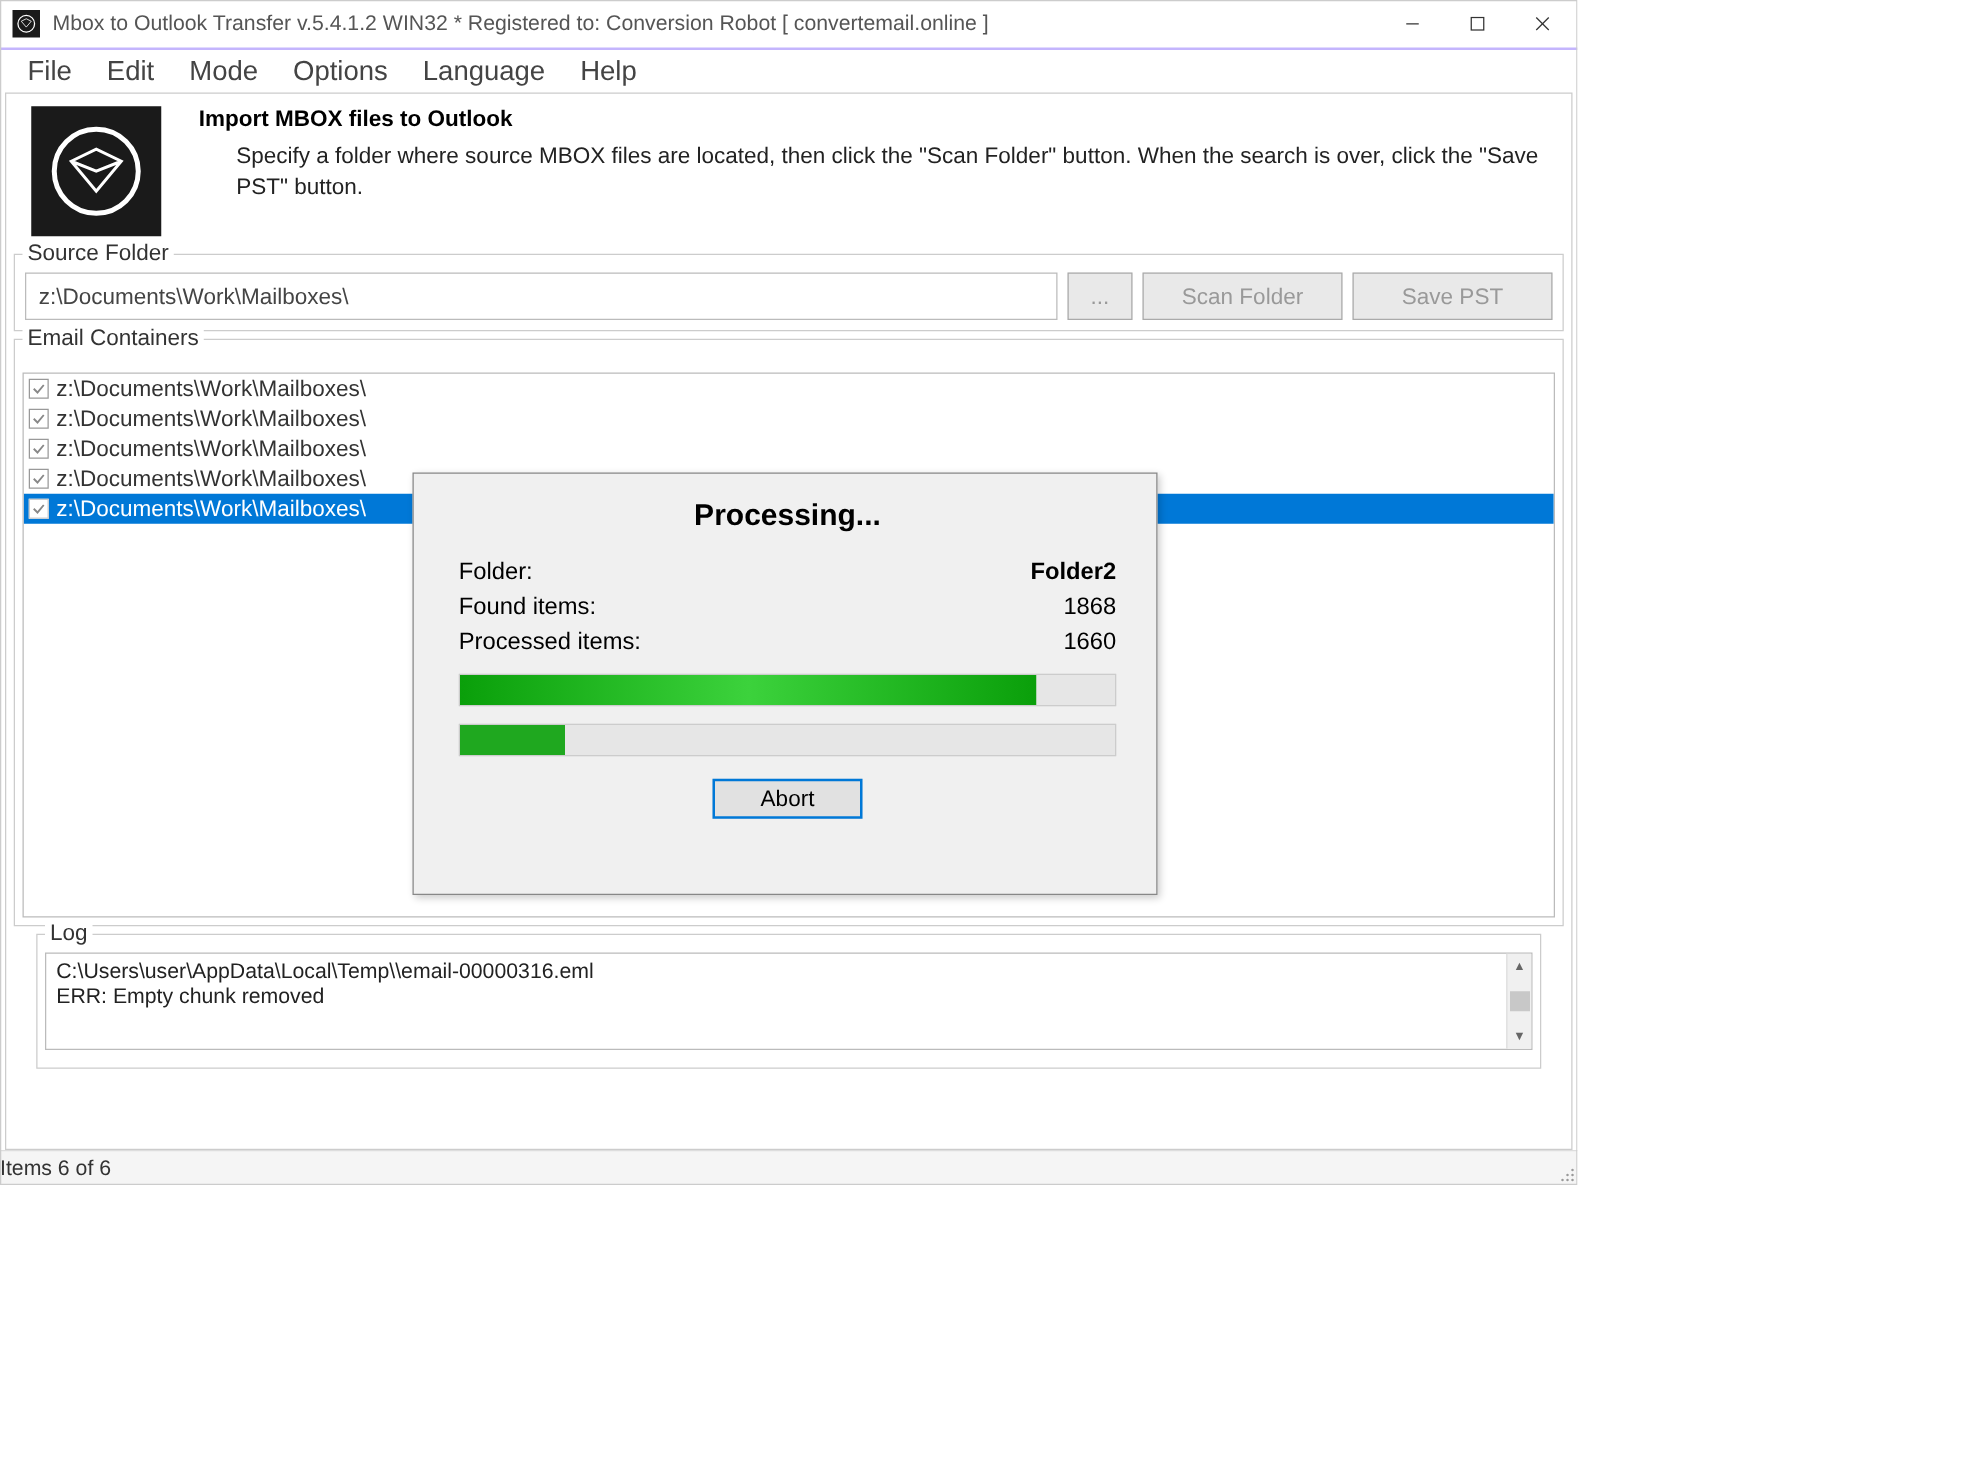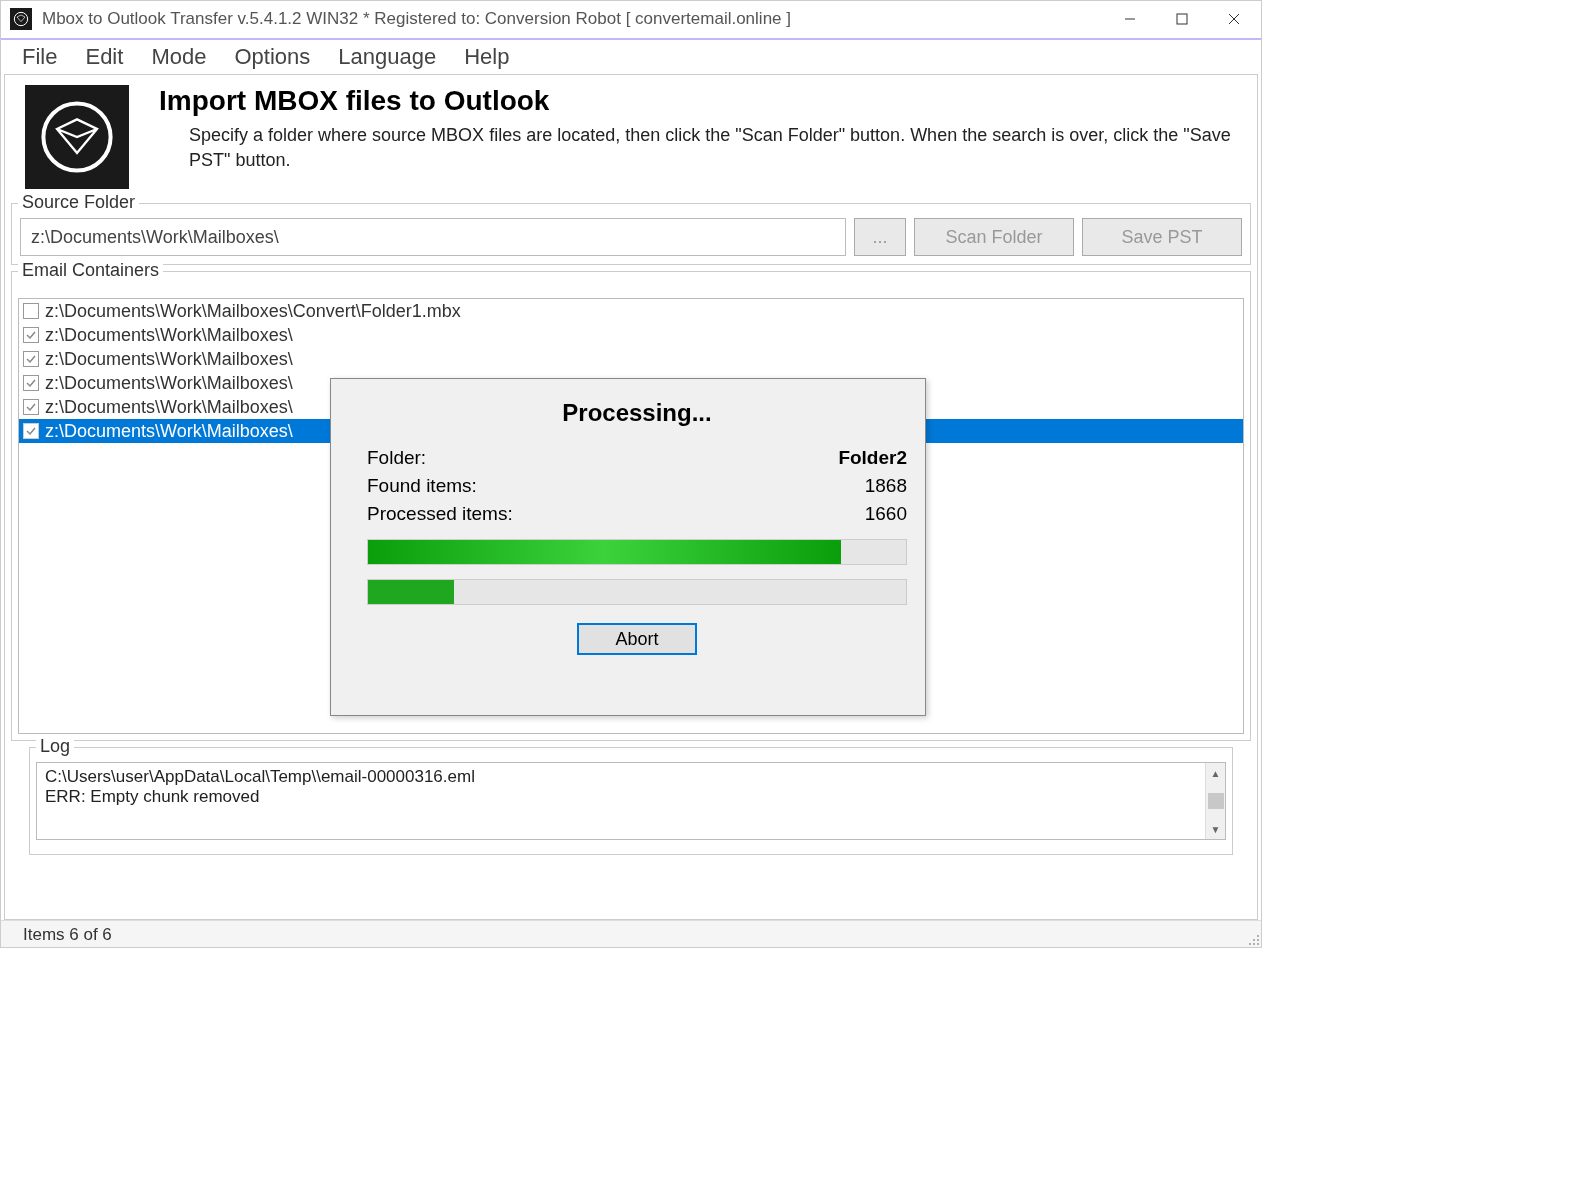--- a/index.html
+++ b/index.html
@@ -62,21 +62,21 @@
   padding: 10px 20px 8px 20px;
   gap: 30px;
 }
 .header-panel .big-icon {
   width: 104px; height: 104px;
   background: #1a1a1a;
   display: flex; align-items: center; justify-content: center;
   flex-shrink: 0;
 }
 .header-panel .big-icon svg { width: 80px; height: 80px; }
-.header-panel .header-text h2 { font-size: 28px; font-weight: bold; margin-bottom: 6px; }
+.header-panel .header-text h2 { font-size: 18px; font-weight: bold; margin-bottom: 6px; }
 .header-panel .header-text p { font-size: 18px; color: #222; line-height: 1.4; padding-left: 30px; }
 
 .groupbox {
   margin: 6px 6px;
   border: 1px solid #ccc;
   position: relative;
   padding: 14px 8px 8px 8px;
 }
 .groupbox .legend {
   position: absolute;
@@ -187,38 +187,38 @@
 }
 
 .statusbar {
   position: absolute;
   bottom: 0; left: 0; right: 0;
   height: 28px;
   background: #f5f5f5;
   border-top: 1px solid #ddd;
   display: flex;
   align-items: center;
-  padding: 0 23px;
+  padding: 0 0;
   font-size: 17px;
   color: #333;
 }
 .statusbar .grip {
   position: absolute; right: 2px; bottom: 2px;
   width: 14px; height: 14px;
 }
 
 .dialog {
   position: absolute;
   left: 330px; top: 378px;
   width: 596px;
   height: 338px;
   background: #f0f0f0;
   border: 1px solid #888;
   box-shadow: 2px 2px 6px rgba(0,0,0,0.2);
-  padding: 20px 18px 16px 36px;
+  padding: 20px 32px 16px 36px;
 }
 .dialog h3 {
   text-align: center;
   font-size: 24px;
   font-weight: bold;
   margin-bottom: 20px;
 }
 .dialog .kv {
   display: flex;
   justify-content: space-between;
@@ -317,24 +317,20 @@
       <input type="text" value="z:\Documents\Work\Mailboxes\" style="">
       <div class="btn small disabled">...</div>
       <div class="btn wide disabled">Scan Folder</div>
       <div class="btn wide disabled">Save PST</div>
     </div>
   </div>
 
   <div class="containers-box">
     <div class="legend">Email Containers</div>
     <div class="containers-list" id="containers-list">
-        <div class="list-row">
-          <div class="chk"></div>
-          <span class="row-text">z:\Documents\Work\Mailboxes\Convert\Folder1.mbx</span>
-        </div>
         <div class="list-row">
           <div class="chk">
             <svg viewBox="0 0 12 12">
               <path d="M2 6 L5 9 L10 3" stroke="#888" stroke-width="1.5" fill="none"></path>
             </svg>
           </div>
           <span class="row-text">z:\Documents\Work\Mailboxes\</span>
         </div>
         <div class="list-row">
           <div class="chk">

